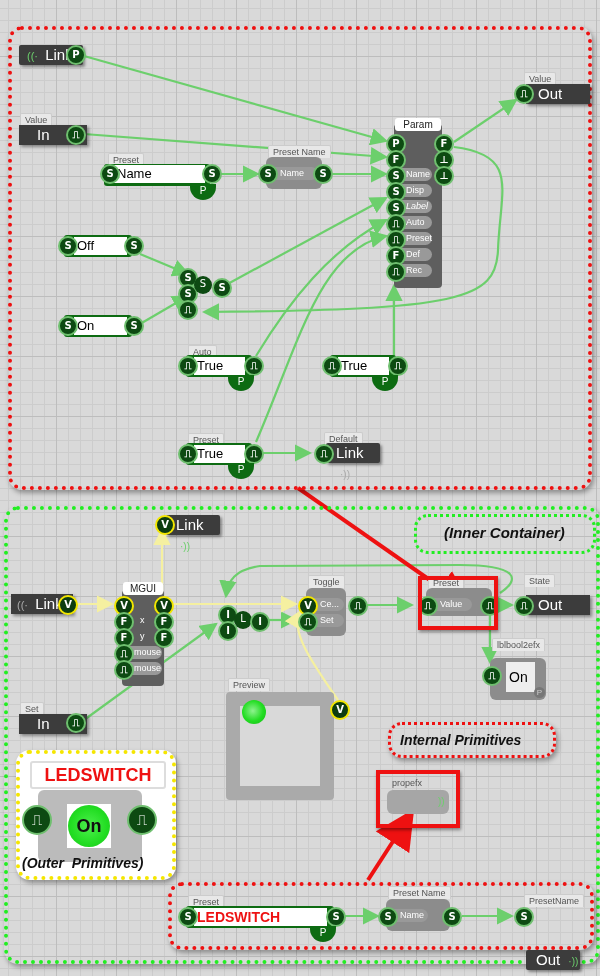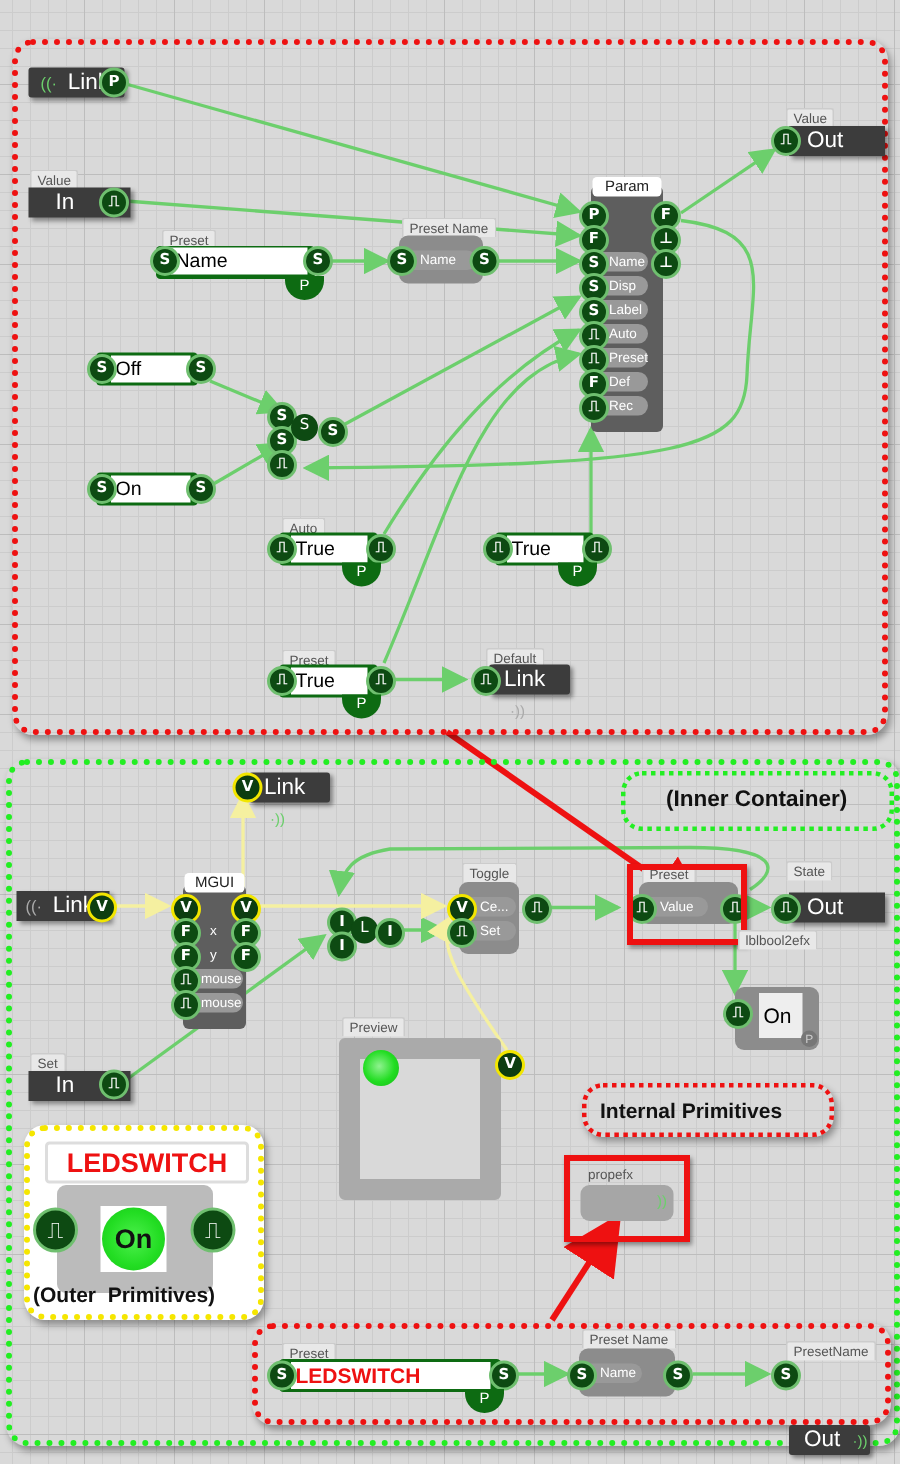--- a/index.html
+++ b/index.html
@@ -18,21 +18,21 @@
   .tag{position:absolute;font-size:9px;color:#555;background:#e8e8e8;border:1px solid #ccc;border-bottom:none;padding:1px 4px;border-radius:2px 2px 0 0;}
   .pin{position:absolute;width:16px;height:16px;border-radius:50%;background:#0d4a12;border:2px solid #6fbf6f;color:#fff;font-size:10px;font-weight:bold;line-height:16px;text-align:center;box-sizing:content-box;font-family:"DejaVu Sans",sans-serif;}
   .pin.v{border-color:#f2e600;background:#0d3d10;}
   .darkbox{position:absolute;background:#3c3c3c;color:#fff;font-size:15px;height:20px;line-height:20px;box-shadow:2px 2px 3px rgba(0,0,0,.4);}
   .greenbox{position:absolute;background:#0d6b12;border-radius:3px;}
   .valbox{position:absolute;background:#fff;color:#000;font-size:13px;line-height:18px;height:18px;padding-left:3px;}
   .pbadge{position:absolute;width:26px;height:16px;background:#0d6b12;border-radius:0 0 13px 13px;color:#fff;font-size:10px;text-align:center;line-height:14px;}
   .grayblk{position:absolute;background:#8c8c8c;border-radius:6px;}
   .lozenge{position:absolute;background:#999;color:#fff;font-size:9px;border-radius:8px;height:13px;line-height:13px;padding-left:16px;}
   .title-white{position:absolute;background:#fff;color:#222;font-size:10px;text-align:center;border-radius:3px;}
-  .note{position:absolute;font-weight:bold;color:#111;}
+  .note{position:absolute;font-weight:bold;color:#111;font-style:italic;}
   .redbox{position:absolute;border:4px solid #ee1111;box-shadow:1px 2px 3px rgba(0,0,0,.4);}
 </style>
 </head>
 <body>
 
 <svg class="wires">
   <defs>
     <marker id="ag" markerWidth="8" markerHeight="8" refX="7" refY="4" orient="auto">
         <path d="M0,0 L8,4 L0,8 z" fill="#6ccf6c"></path>
       </marker>
@@ -107,21 +107,21 @@
 
 <div class="grayblk" style="left:394px;top:124px;width:48px;height:164px;background:#5e5e5e;border-radius:4px;"></div>
 <div class="title-white" style="left:395px;top:118px;width:46px;height:13px;line-height:13px;">Param</div>
 <div id="param-inputs">
     <div class="pin" style="left: 386px; top: 134px;">P</div>
     <div class="pin" style="left: 386px; top: 150px;">F</div>
     <div class="lozenge" style="left: 390px; top: 168px; width: 26px;">Name</div>
     <div class="pin" style="left: 386px; top: 166px;">S</div>
     <div class="lozenge" style="left: 390px; top: 184px; width: 26px;">Disp</div>
     <div class="pin" style="left: 386px; top: 182px;">S</div>
-    <div class="lozenge" style="left: 390px; top: 200px; width: 26px;">Label</div>
+    <div class="lozenge" style="left: 390px; top: 200px; width: 26px; font-style: italic;">Label</div>
     <div class="pin" style="left: 386px; top: 198px;">S</div>
     <div class="lozenge" style="left: 390px; top: 216px; width: 26px;">Auto</div>
     <div class="pin" style="left: 386px; top: 214px;">⎍</div>
     <div class="lozenge" style="left: 390px; top: 232px; width: 26px;">Preset</div>
     <div class="pin" style="left: 386px; top: 230px;">⎍</div>
     <div class="lozenge" style="left: 390px; top: 248px; width: 26px;">Def</div>
     <div class="pin" style="left: 386px; top: 246px;">F</div>
     <div class="lozenge" style="left: 390px; top: 264px; width: 26px;">Rec</div>
     <div class="pin" style="left: 386px; top: 262px;">⎍</div>
   </div>
@@ -230,21 +230,21 @@
 <div class="pin" style="left:418px;top:596px;">⎍</div>
 <div class="pin" style="left:480px;top:596px;">⎍</div>
 <div class="redbox" style="left:418px;top:576px;width:72px;height:46px;"></div>
 
 <div class="tag" style="left:524px;top:574px;">State</div>
 <div class="darkbox" style="left:526px;top:595px;width:52px;padding-left:12px;">
   <span>Out</span>
 </div>
 <div class="pin" style="left:514px;top:596px;">⎍</div>
 
-<div class="tag" style="left:492px;top:620px;">lblbool2efx</div>
+<div class="tag" style="left:492px;top:638px;">lblbool2efx</div>
 <div class="grayblk" style="left:490px;top:658px;width:56px;height:42px;"></div>
 <div class="valbox" style="left:506px;top:662px;width:26px;height:30px;line-height:30px;font-size:14px;background:#eee;">On</div>
 <div class="pin" style="left:482px;top:666px;">⎍</div>
 <div class="abs" style="left:534px;top:687px;width:11px;height:11px;border-radius:50%;background:#777;color:#ccc;font-size:8px;text-align:center;line-height:11px;">P</div>
 
 <div class="tag" style="left:20px;top:702px;">Set</div>
 <div class="darkbox" style="left:19px;top:714px;width:50px;padding-left:18px;">
   <span>In</span>
 </div>
 <div class="pin" style="left:66px;top:713px;">⎍</div>

